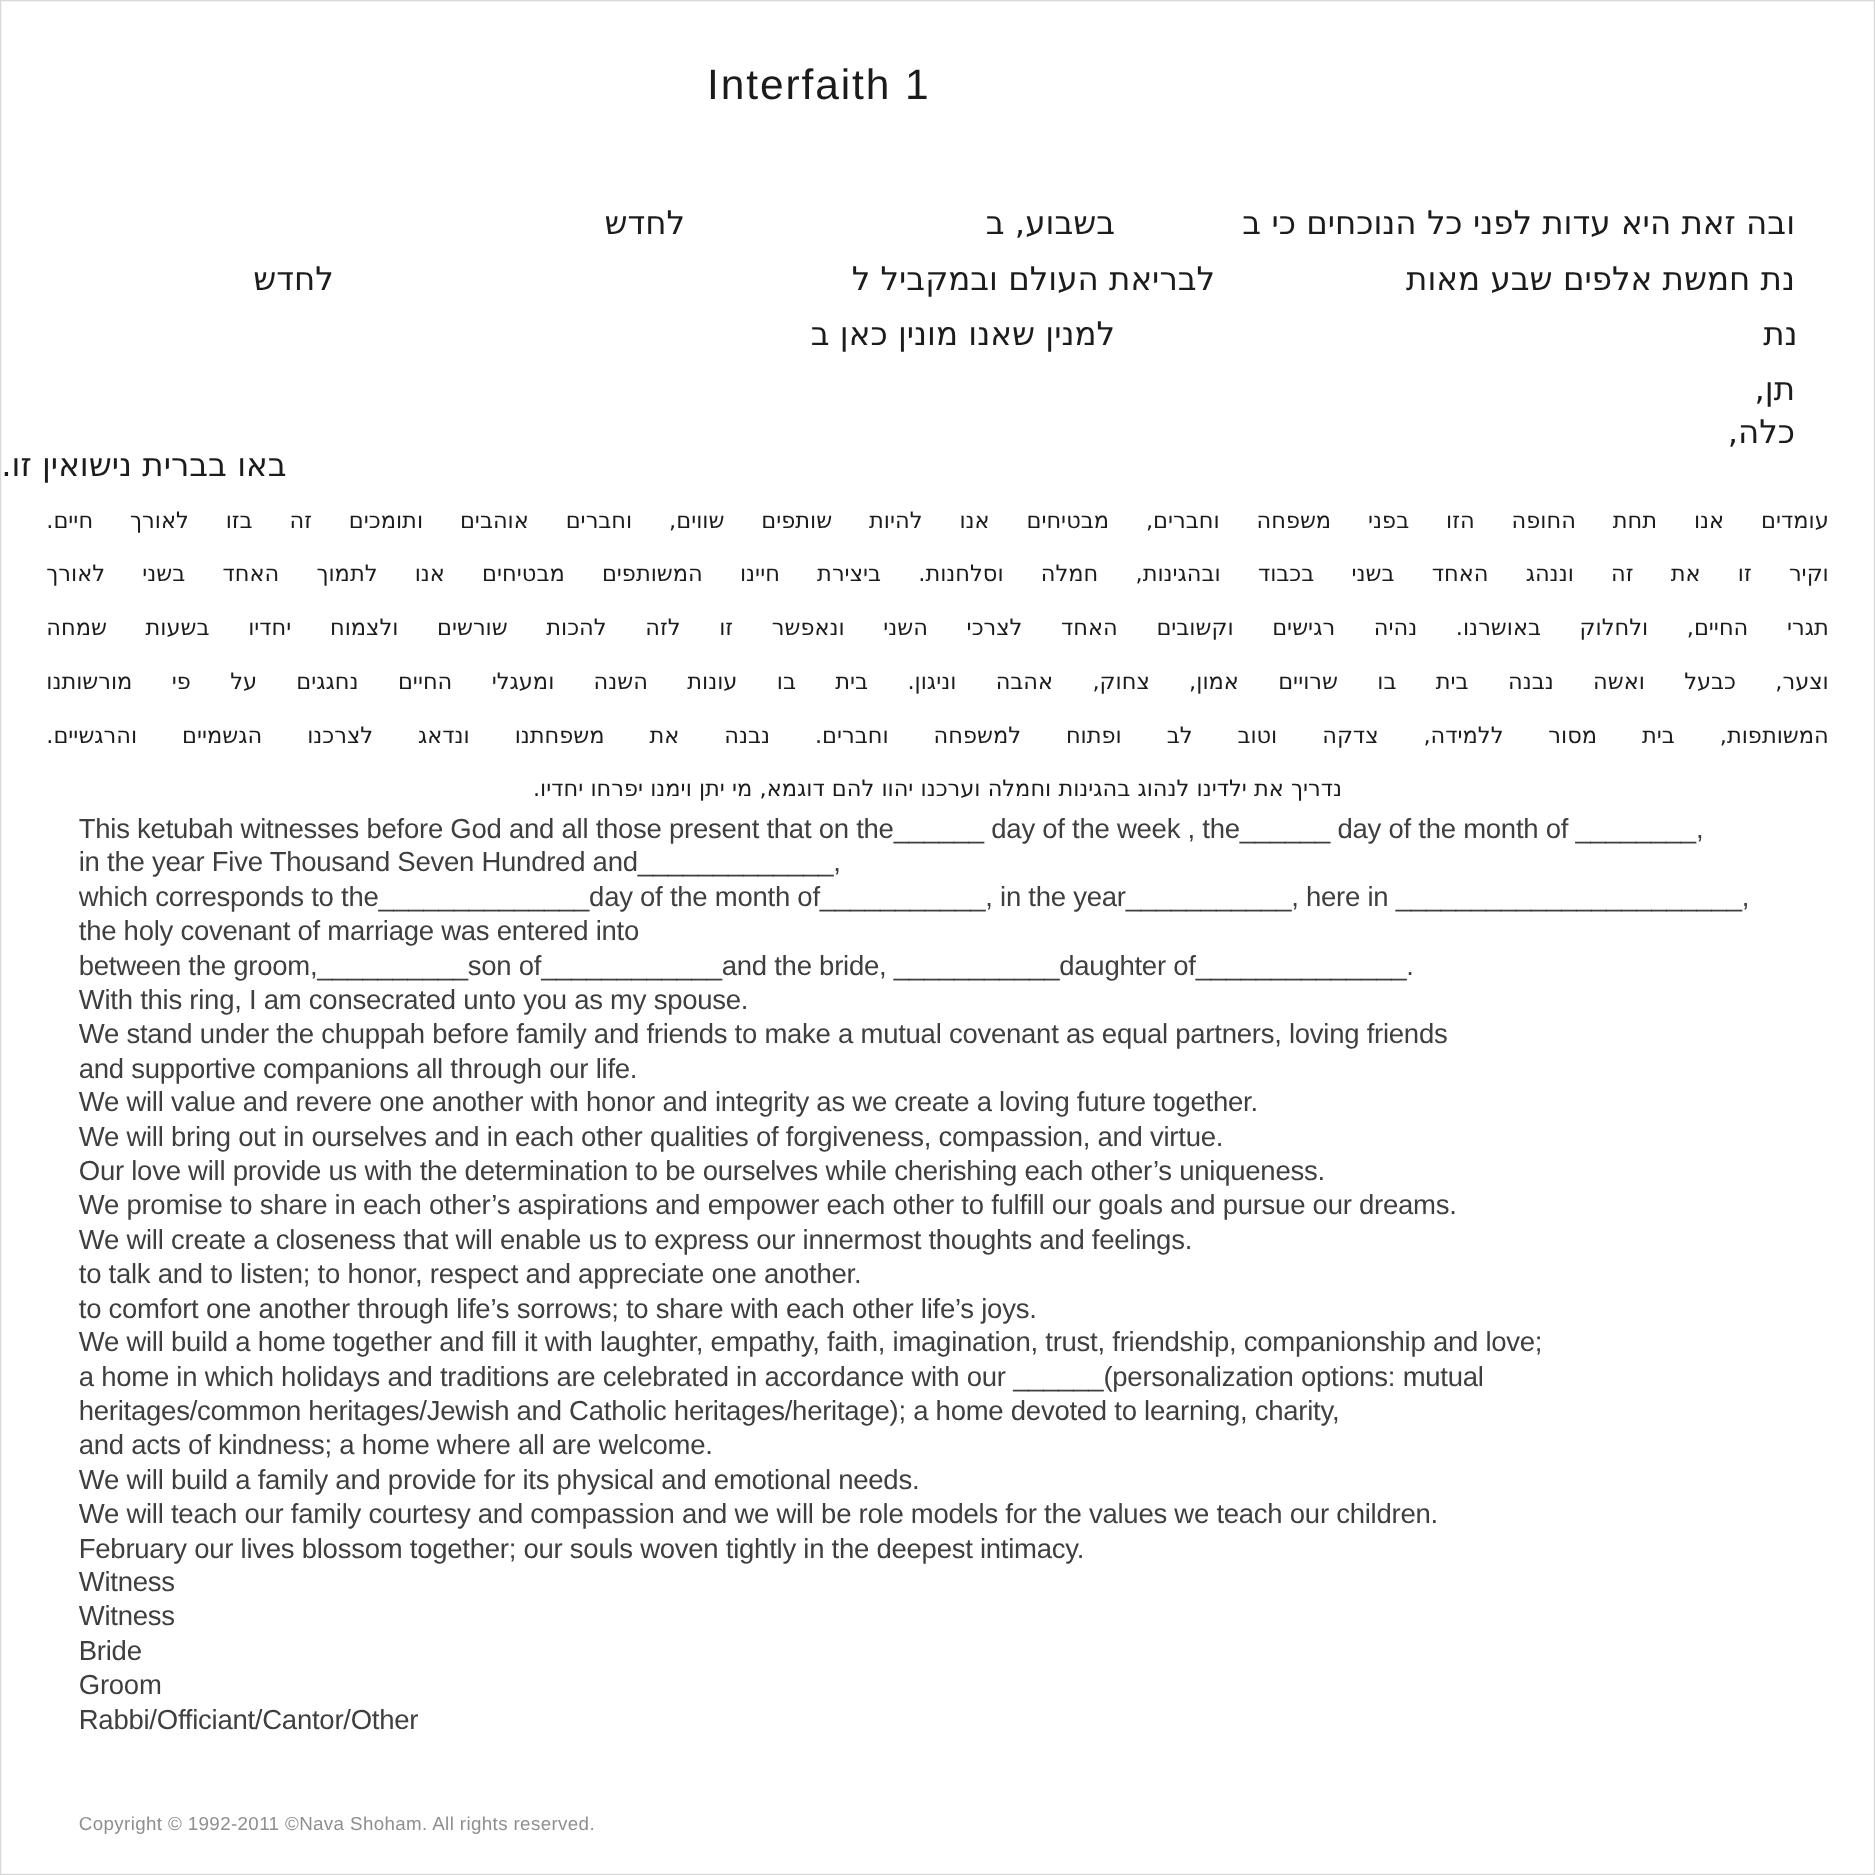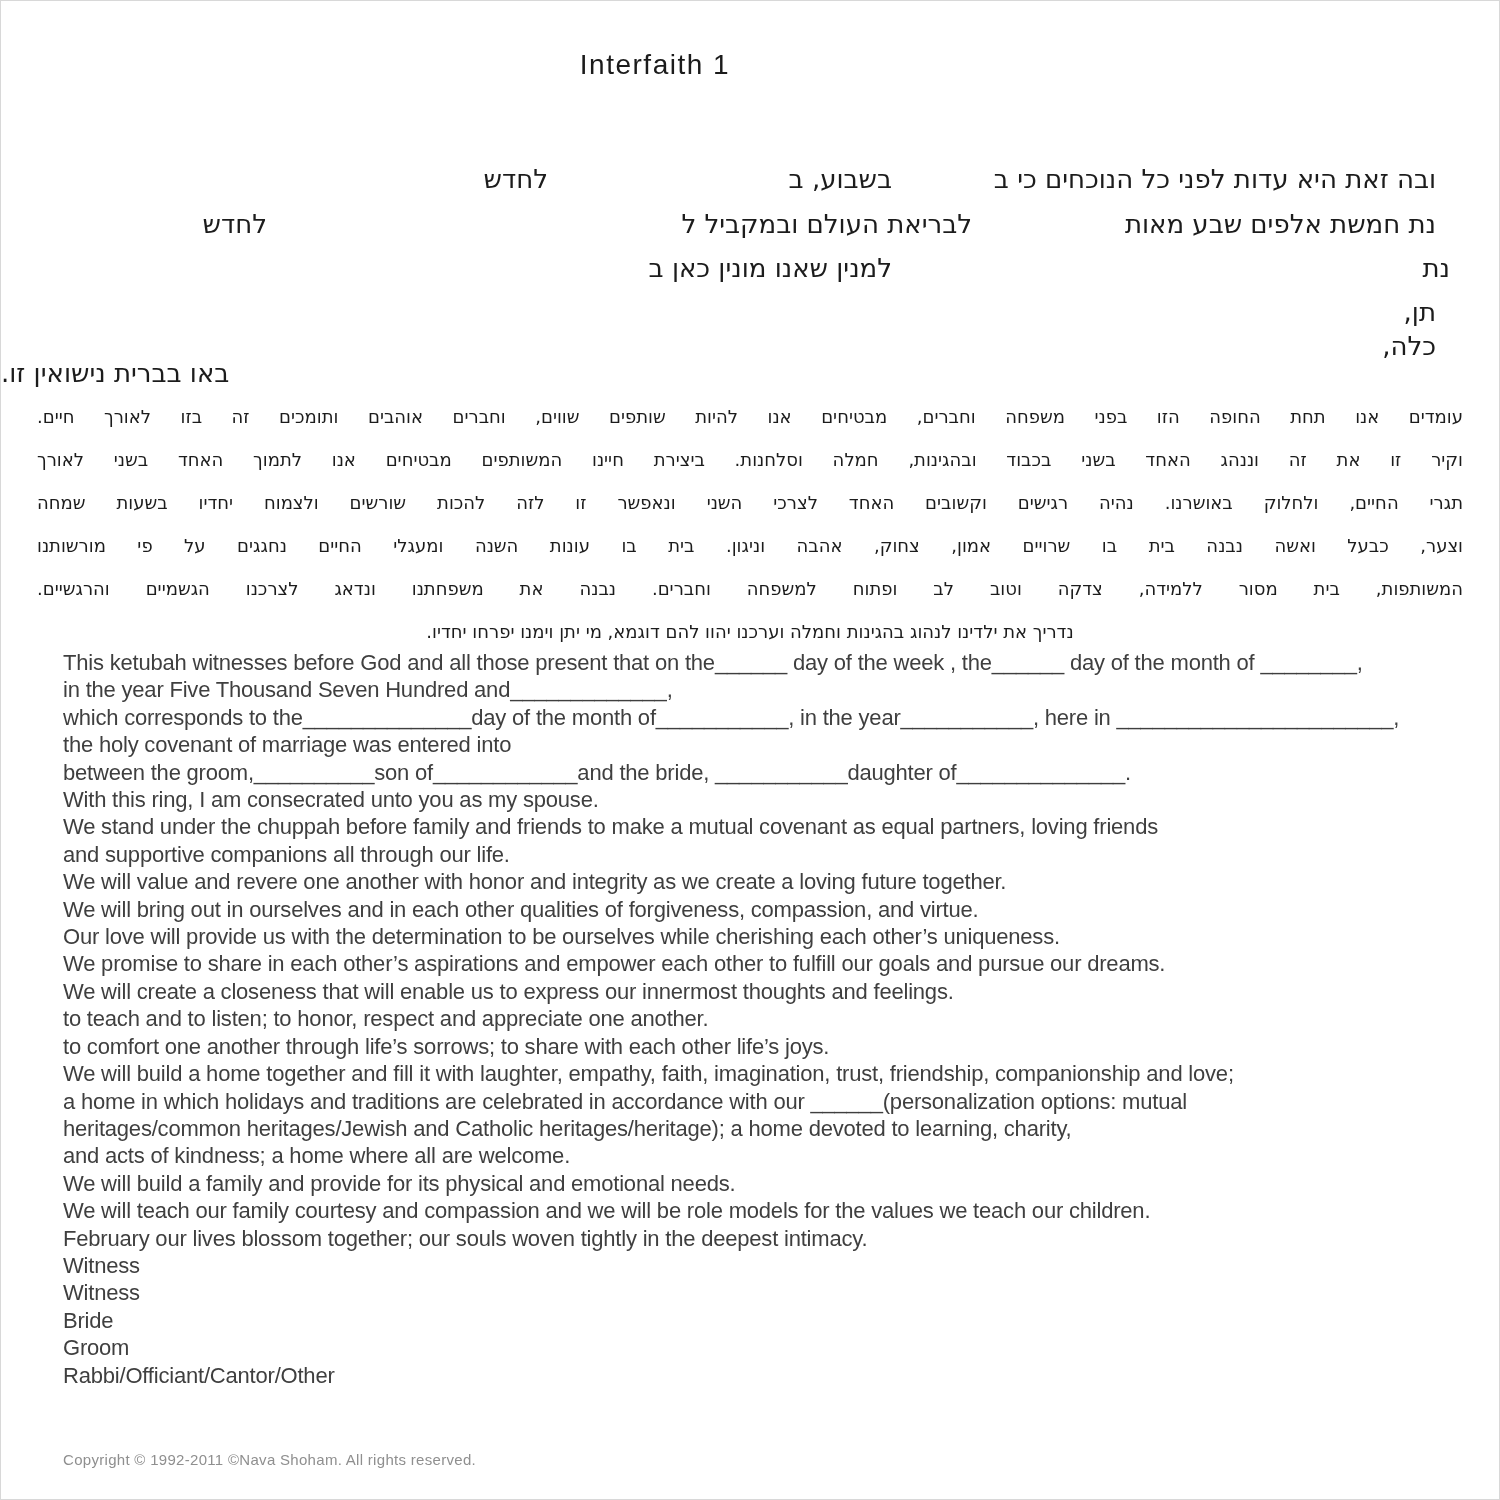--- a/index.html
+++ b/index.html
@@ -3,21 +3,21 @@
 <meta charset="utf-8">
 <style>
   html,body{margin:0;padding:0;background:#fff;}
   .page{
     position:relative;width:1500px;height:1500px;background:#ffffff;
     border:1px solid #d8d8d8;box-sizing:border-box;overflow:hidden;
     font-family:"Liberation Sans",sans-serif;
   }
   .title{
     position:absolute;top:48px;left:0;right:190px;text-align:center;
-    font-size:28px;letter-spacing:1.5px;color:#1b1b1b;
+    font-size:34px;letter-spacing:1.5px;color:#1b1b1b;
     font-family:"Liberation Sans",sans-serif;font-weight:400;
   }
   
   .hline{
     position:absolute;left:0;right:0;height:36px;
     font-family:"DejaVu Sans",sans-serif;font-size:26px;color:#1c1c1c;
     direction:rtl;
   }
   .hseg{position:absolute;white-space:nowrap;direction:rtl;}
   .hcenter{text-align:left;direction:rtl;}
@@ -56,21 +56,21 @@
     <span class="hseg" style="right:63px">ובה זאת היא עדות לפני כל הנוכחים כי ב</span>
     <span class="hseg" style="right:607px">בשבוע, ב</span>
     <span class="hseg" style="right:951px">לחדש</span>
   </div>
   <div class="hline" style="top:208px">
     <span class="hseg" style="right:63px">נת חמשת אלפים שבע מאות</span>
     <span class="hseg" style="right:527px">לבריאת העולם ובמקביל ל</span>
     <span class="hseg" style="right:1232px">לחדש</span>
   </div>
   <div class="hline" style="top:252px">
-    <span class="hseg" style="right:49px">נת</span>
+    <span class="hseg" style="right:61px">נת</span>
     <span class="hseg" style="right:607px">למנין שאנו מונין כאן ב</span>
   </div>
   <div class="hline" style="top:296px">
     <span class="hseg" style="right:63px">תן,</span>
   </div>
   <div class="hline" style="top:330px">
     <span class="hseg" style="right:63px">כלה,</span>
   </div>
   <div class="hline hcenter" style="top:357px">
     <span>באו בברית נישואין זו.</span>
@@ -92,21 +92,21 @@
     <div class="eline">the holy covenant of marriage was entered into</div>
     <div class="eline">between the groom,__________son of____________and the bride, ___________daughter of______________.</div>
     <div class="eline">With this ring, I am consecrated unto you as my spouse.</div>
     <div class="eline">We stand under the chuppah before family and friends to make a mutual covenant as equal partners, loving friends</div>
     <div class="eline">and supportive companions all through our life.</div>
     <div class="eline">We will value and revere one another with honor and integrity as we create a loving future together.</div>
     <div class="eline">We will bring out in ourselves and in each other qualities of forgiveness, compassion, and virtue.</div>
     <div class="eline">Our love will provide us with the determination to be ourselves while cherishing each other’s uniqueness.</div>
     <div class="eline">We promise to share in each other’s aspirations and empower each other to fulfill our goals and pursue our dreams.</div>
     <div class="eline">We will create a closeness that will enable us to express our innermost thoughts and feelings.</div>
-    <div class="eline">to teach and to listen; to honor, respect and appreciate one another.</div>
+    <div class="eline">to talk and to listen; to honor, respect and appreciate one another.</div>
     <div class="eline">to comfort one another through life’s sorrows; to share with each other life’s joys.</div>
     <div class="eline">We will build a home together and fill it with laughter, empathy, faith, imagination, trust, friendship, companionship and love;</div>
     <div class="eline">a home in which holidays and traditions are celebrated in accordance with our ______(personalization options: mutual</div>
     <div class="eline">heritages/common heritages/Jewish and Catholic heritages/heritage); a home devoted to learning, charity,</div>
     <div class="eline">and acts of kindness; a home where all are welcome.</div>
     <div class="eline">We will build a family and provide for its physical and emotional needs.</div>
     <div class="eline">We will teach our family courtesy and compassion and we will be role models for the values we teach our children.</div>
     <div class="eline">February our lives blossom together; our souls woven tightly in the deepest intimacy.</div>
     <div class="eline">Witness</div>
     <div class="eline">Witness</div>

